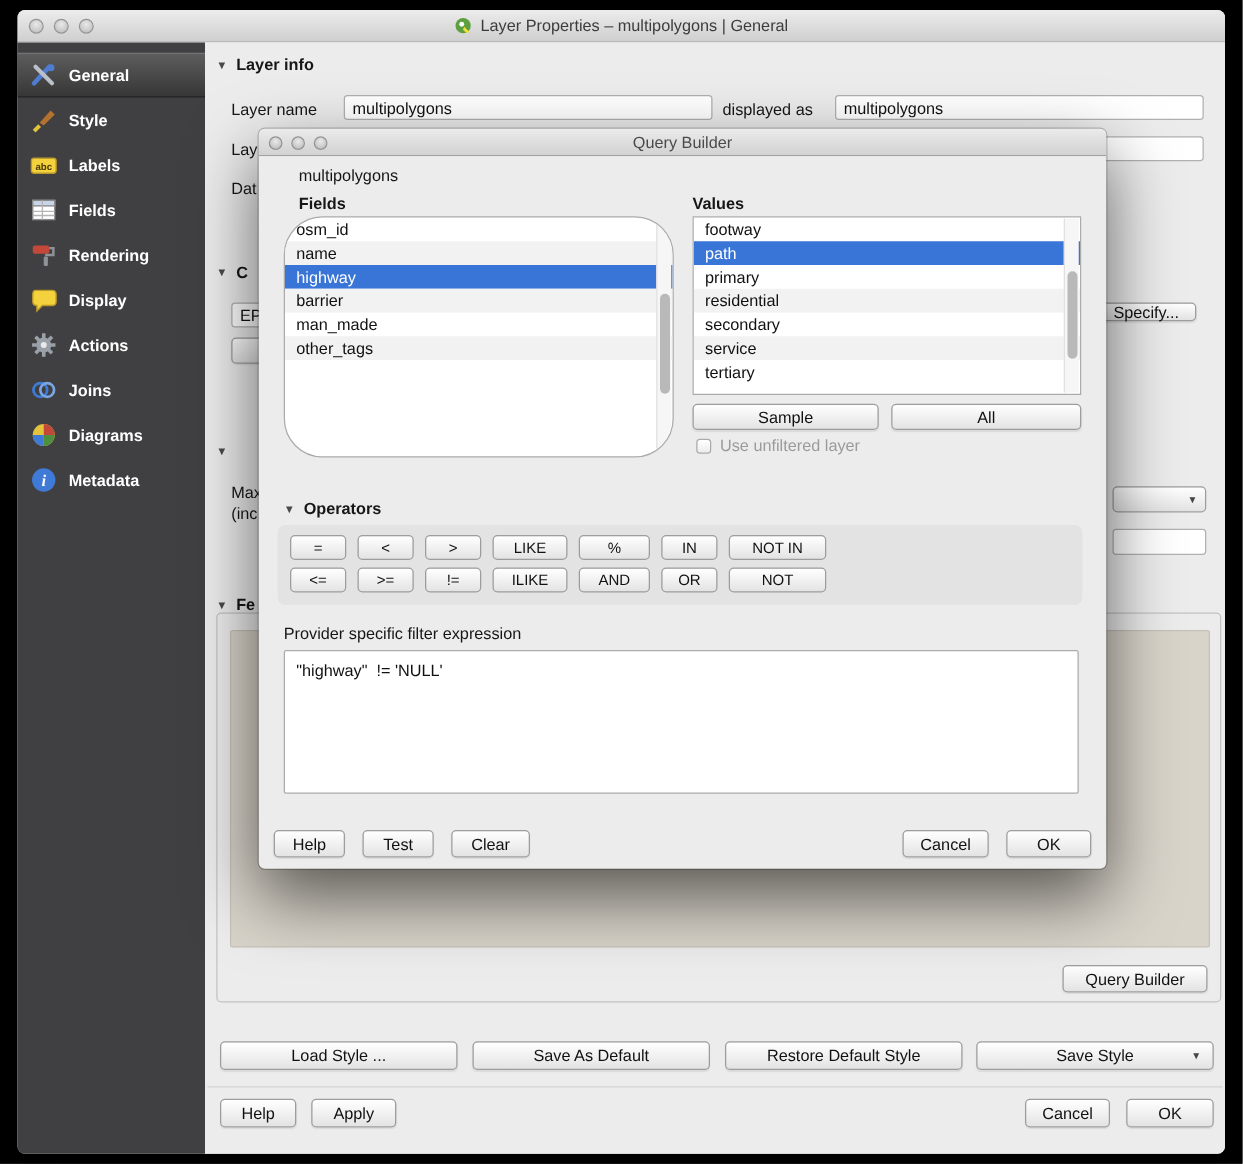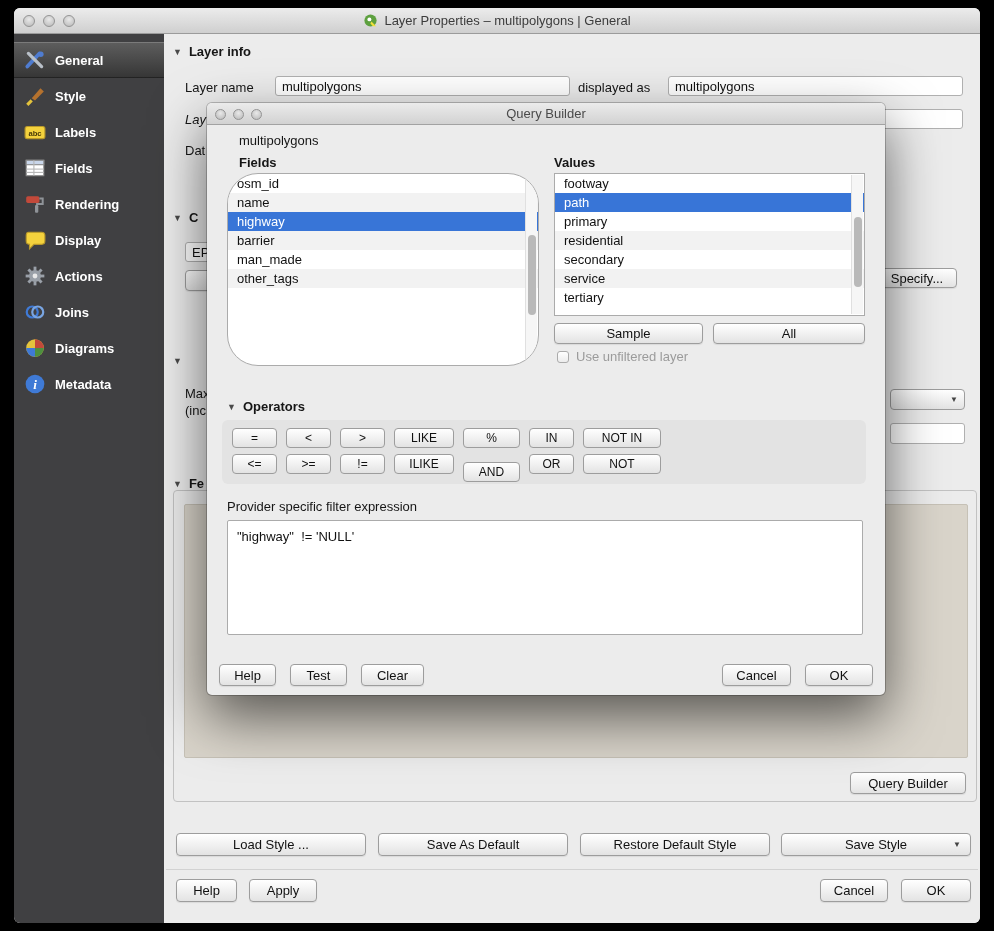--- a/index.html
+++ b/index.html
@@ -196,30 +196,30 @@
       <div class="sec-head" style="left:9px; top:10px;">
         <span class="tri">▼</span>
         <span>Layer info</span>
       </div>
 
       <div class="lbl" style="left:21px; top:46px;">Layer name</div>
       <input class="tinput" style="left: 111px; top: 42px; width: 295px;" readonly="" value="multipolygons">
       <div class="lbl" style="left:414px; top:46px;">displayed as</div>
       <input class="tinput" style="left: 504px; top: 42px; width: 295px;" readonly="" value="multipolygons">
 
-      <div class="lbl" style="left:21px; top:78px;font-style:italic;">Lay</div>
+      <div class="lbl" style="left:21px; top:78px;">Lay</div>
       <input class="tinput" style="left: 111px; top: 75px; width: 688px;" readonly="">
       <div class="lbl" style="left:21px; top:109px;">Dat</div>
 
       <div class="sec-head" style="left:9px; top:176px;">
         <span class="tri">▼</span>
         <span>C</span>
       </div>
       <input class="tinput" style="left: 21px; top: 208px; width: 680px;" readonly="" value="EPS">
-      <div class="btn" style="left:713px; top:208px; width:80px; height:20px;margin-top:26px;">Specify...</div>
+      <div class="btn" style="left:713px; top:208px; width:80px; height:15px;">Specify...</div>
       <div class="btn" style="left:21px; top:236px; width:120px;"></div>
 
       <div class="sec-head" style="left:9px; top:322px;">
         <span class="tri">▼</span>
       </div>
       <div class="lbl" style="left:21px; top:352px;">Max</div>
       <div class="lbl" style="left:21px; top:369px;">(inc</div>
       <div class="combo" style="left:726px; top:355px; width:75px;">
         <span></span>
         <span class="arrow">▼</span>
@@ -311,21 +311,21 @@
           <div class="opbtn" style="width:60px;">LIKE</div>
           <div class="opbtn" style="width:57px;">%</div>
           <div class="opbtn" style="width:45px;">IN</div>
           <div class="opbtn" style="width:78px;">NOT IN</div>
         </div>
         <div class="oprow" style="top:34px;">
           <div class="opbtn" style="width:45px;">&lt;=</div>
           <div class="opbtn" style="width:45px;">&gt;=</div>
           <div class="opbtn" style="width:45px;">!=</div>
           <div class="opbtn" style="width:60px;">ILIKE</div>
-          <div class="opbtn" style="width:57px;margin-top:8px;">AND</div>
+          <div class="opbtn" style="width:57px;">AND</div>
           <div class="opbtn" style="width:45px;">OR</div>
           <div class="opbtn" style="width:78px;">NOT</div>
         </div>
       </div>
 
       <div class="lbl" style="left:20px; top:396px;">Provider specific filter expression</div>
       <div class="exprbox">"highway"  != 'NULL'</div>
 
       <div class="btn" style="left:12px; top:561px; width:57px; height:22px;">Help</div>
       <div class="btn" style="left:83px; top:561px; width:57px; height:22px;">Test</div>

